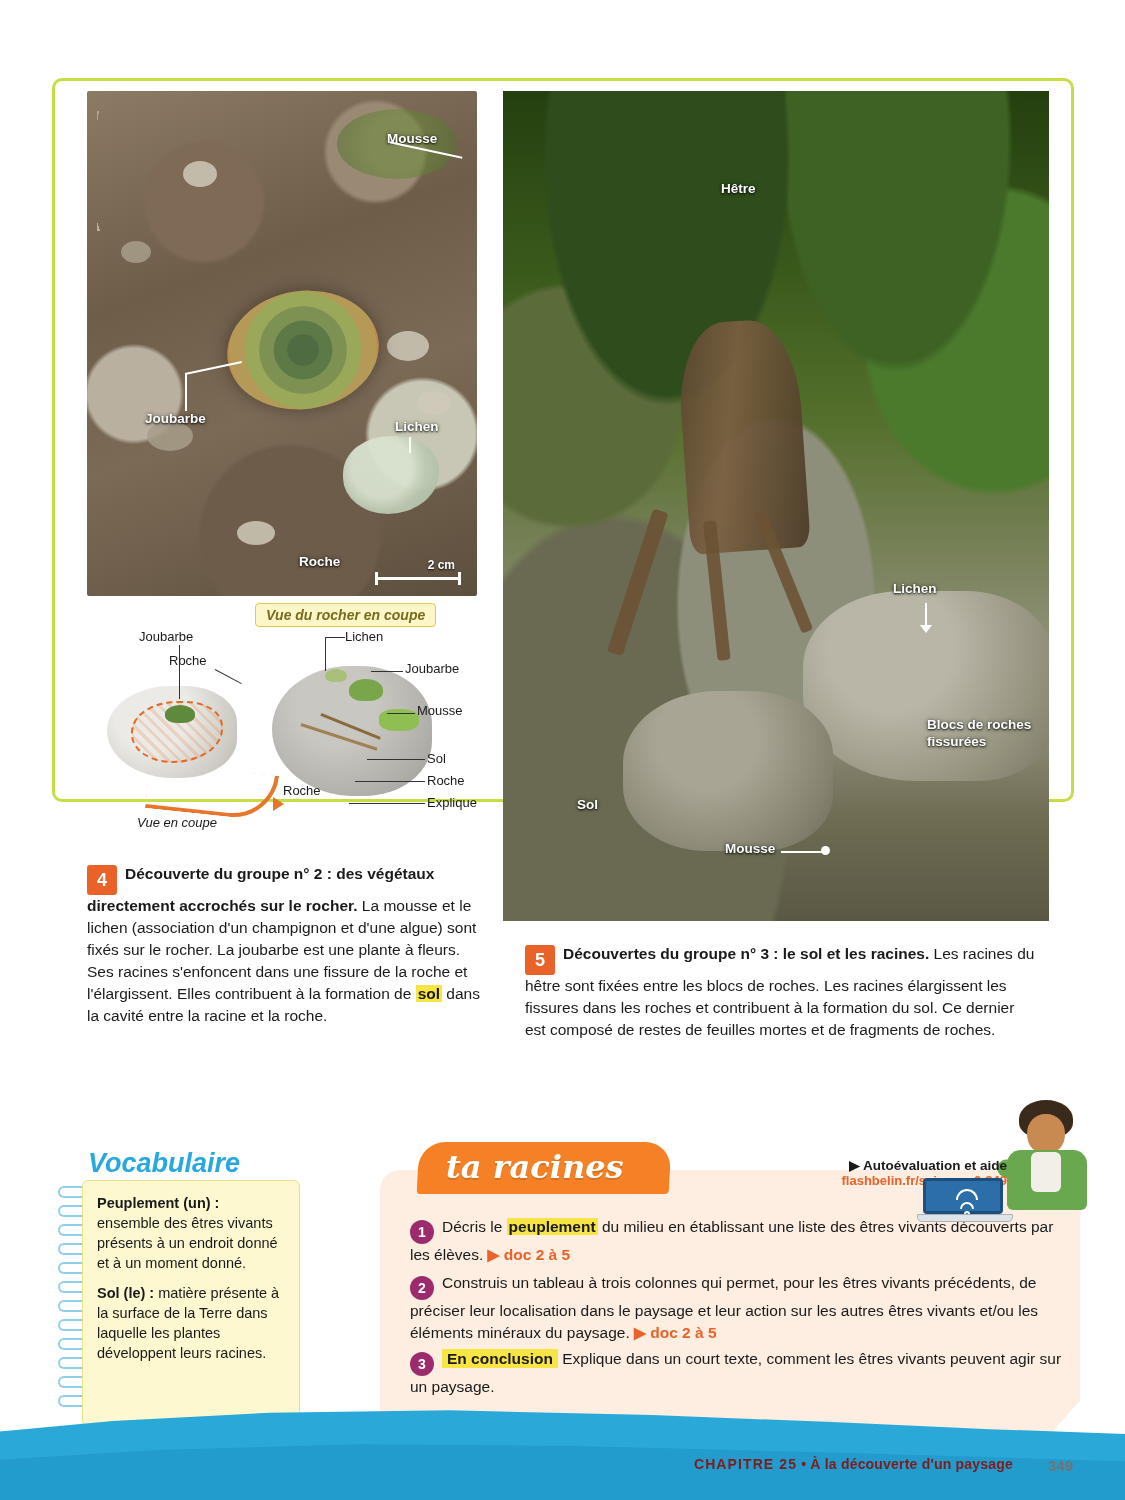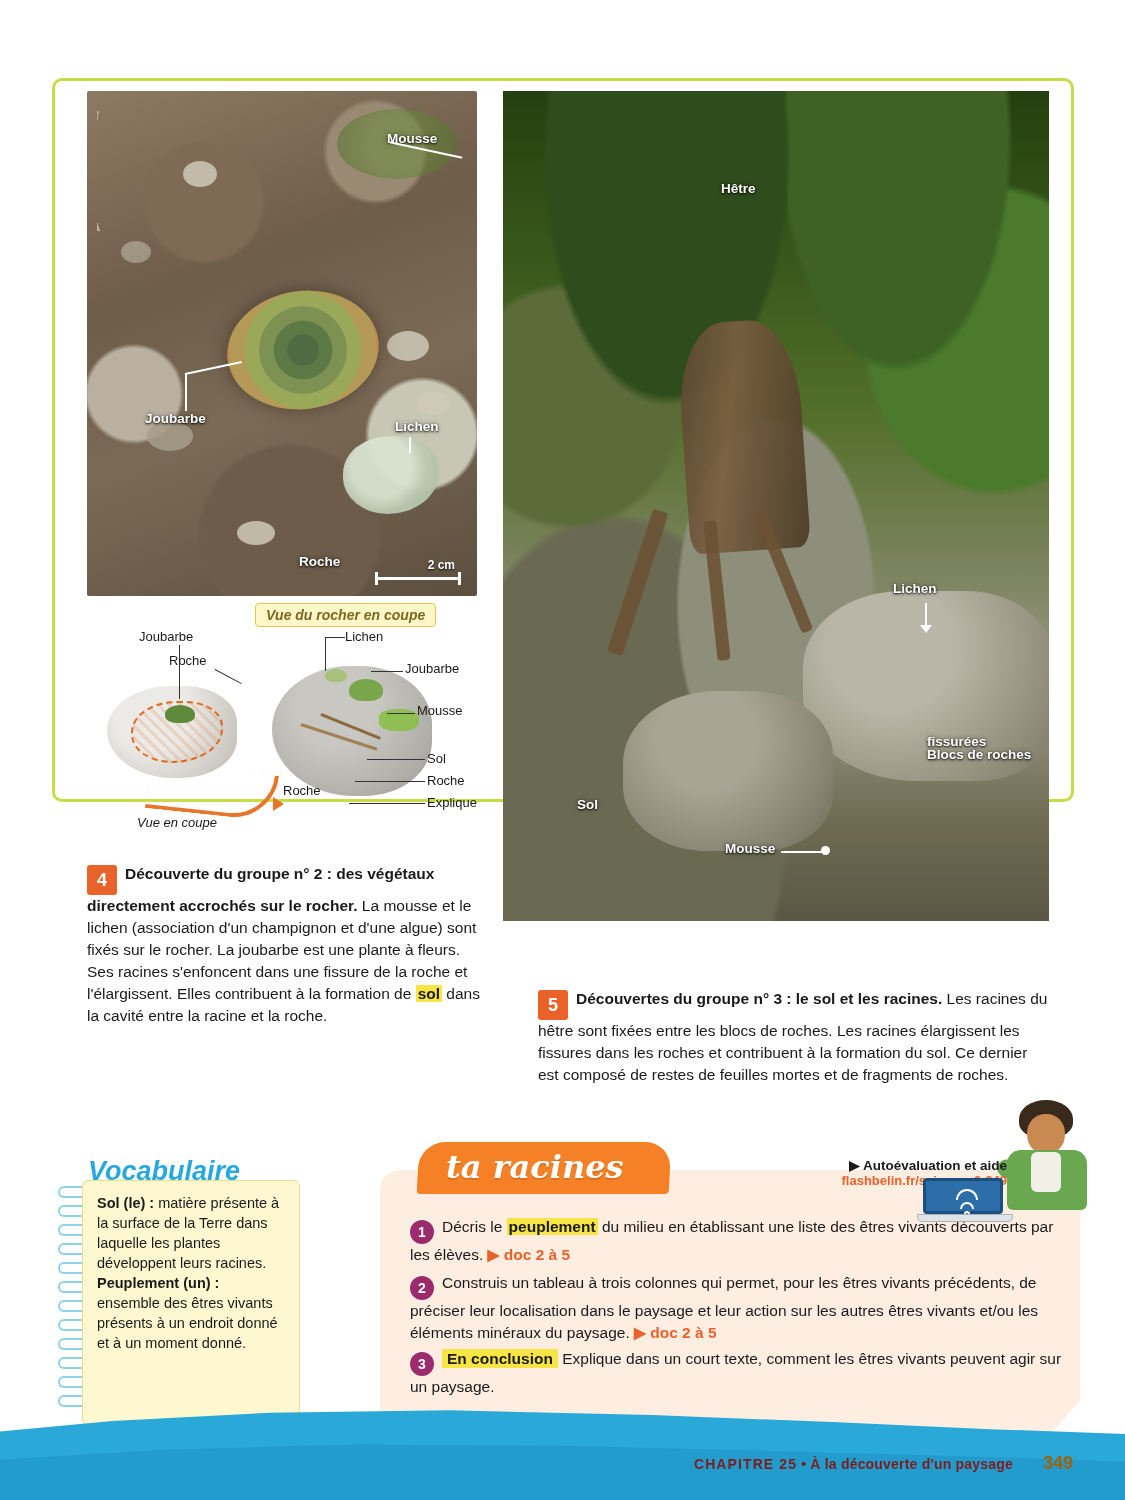--- a/index.html
+++ b/index.html
@@ -128,21 +128,21 @@
     border-top:7px solid transparent;border-bottom:7px solid transparent;
   }
   .vueCoupe { position:absolute; left:50px; top:214px; font-style:italic; font-size:13px; }
   .plantGreen {
     position:absolute; background:#5f8a3c; border-radius:50% 50% 40% 40%;
   }
   .rootLine { position:absolute; background:#8a6a3a; height:2.5px; transform-origin:left center; }
 
   
   .cap4 { position:absolute; left:32px; top:782px; width:400px; }
-  .cap5 { position:absolute; left:483px; top:862px; width:510px;margin-top:45px; }
+  .cap5 { position:absolute; left:470px; top:862px; width:510px; }
   .numbox {
     display:inline-block; width:30px; height:30px; line-height:30px;
     background:#e8622a; color:#fff; font-weight:bold; font-size:18px;
     text-align:center; border-radius:3px; vertical-align:-7px; margin-right:8px;
   }
   .capText { font-size:15.5px; line-height:1.42; color:#1a1a1a; }
   .capText b { font-weight:bold; }
   .hl { background:#f7e545; padding:0 2px; font-weight:bold; }
 
   
@@ -176,21 +176,21 @@
   }
   .bigRock2 {
     position:absolute; left:120px; top:600px; width:210px; height:160px;
     background:radial-gradient(circle at 40% 30%, #a8a594 0 30%, #85826f 75%, #6d6a58 100%);
     border-radius:45% 40% 35% 40%;
   }
 
   
   .vocabTitle {
     position:absolute; left:88px; top:1148px;
-    font-size:27px; font-style:italic; font-weight:bold; color:#29a8df;margin-top:8px;
+    font-size:27px; font-style:italic; font-weight:bold; color:#29a8df;
   }
   .vocabBox {
     position:absolute; left:82px; top:1180px; width:218px; height:246px;
     background:#fdf8d0; border:1.5px solid #e8df8c; border-radius:6px;
     padding:12px 14px;
     font-size:14.5px; line-height:1.38;
   }
   .spiral {
     position:absolute; left:58px; top:1186px; width:30px; height:236px;
   }
@@ -273,21 +273,21 @@
     background:#1b8fc4; opacity:.55;
     clip-path:polygon(0 58%, 14% 48%, 32% 42%, 52% 44%, 72% 50%, 90% 56%, 100% 60%, 100% 100%, 0 100%);
   }
   .footerText {
     position:absolute; right:112px; bottom:28px;
     color:#7f1d1d; font-size:14px; font-weight:bold; letter-spacing:.2px;
   }
   .footerText .chap { letter-spacing:1.1px; }
   .pageNum {
     position:absolute; right:52px; bottom:26px;
-    color:#a16207; font-size:18px; font-weight:bold;
+    color:#737373; font-size:15px; font-weight:bold;
   }
 </style>
 </head>
 <body>
 
 <div class="panel">
 
   <div class="photo1">
     <div class="sticks"></div>
     <div class="mossPatch"></div>
@@ -375,21 +375,21 @@
     <div class="rootStr" style="left:250px;top:420px;width:12px;height:130px;transform:rotate(-22deg);"></div>
     <div class="bigRock"></div>
     <div class="bigRock2"></div>
 
     <div class="plabel" style="left:218px;top:90px;">Hêtre</div>
 
     <div class="plabel" style="left:390px;top:490px;">Lichen</div>
     <div class="leader" style="left:422px;top:512px;width:2px;height:24px;"></div>
     <div style="position:absolute;left:417px;top:534px;width:0;height:0;border-top:8px solid #fff;border-left:6px solid transparent;border-right:6px solid transparent;"></div>
 
-    <div class="plabel" style="left:424px;top:656px;">Blocs de roches</div>
+    <div class="plabel" style="left:424px;top:626px;">Blocs de roches</div>
     <div class="plabel" style="left:424px;top:643px;">fissurées</div>
 
     <div class="plabel" style="left:74px;top:706px;">Sol</div>
 
     <div class="plabel" style="left:222px;top:750px;">Mousse</div>
     <div class="leader" style="left:278px;top:760px;width:44px;height:2px;"></div>
     <div style="position:absolute;left:318px;top:755px;width:9px;height:9px;background:#fff;border-radius:50%;"></div>
   </div>
 
   <div class="cap5">
@@ -408,25 +408,25 @@
     <i></i>
     <i></i>
     <i></i>
     <i></i>
     <i></i>
     <i></i>
     <i></i>
     <i></i>
 </div>
 <div class="vocabBox">
+  <p style="margin:0 0 10px 0;">
+    <b>Peuplement (un) :</b><span> ensemble des êtres vivants présents à un endroit donné et à un moment donné.</span>
+  </p>
   <p style="margin:0;">
     <b>Sol (le) :</b><span> matière présente à la surface de la Terre dans laquelle les plantes développent leurs racines.</span>
-  </p>
-  <p style="margin:0 0 10px 0;">
-    <b>Peuplement (un) :</b><span> ensemble des êtres vivants présents à un endroit donné et à un moment donné.</span>
   </p>
 </div>
 
 <div class="missionPanel"></div>
 <div class="missionTab"></div>
 <div class="missionLabel">ta racines</div>
 
 <div class="missionItem" style="left:410px; top:1216px; width:660px;">
   <span class="bullet">1</span><span>Décris le </span><span class="hl">peuplement</span><span> du milieu en établissant une liste des êtres vivants découverts par les élèves. </span><span class="docref">▶ doc 2 à 5</span>
 </div>

